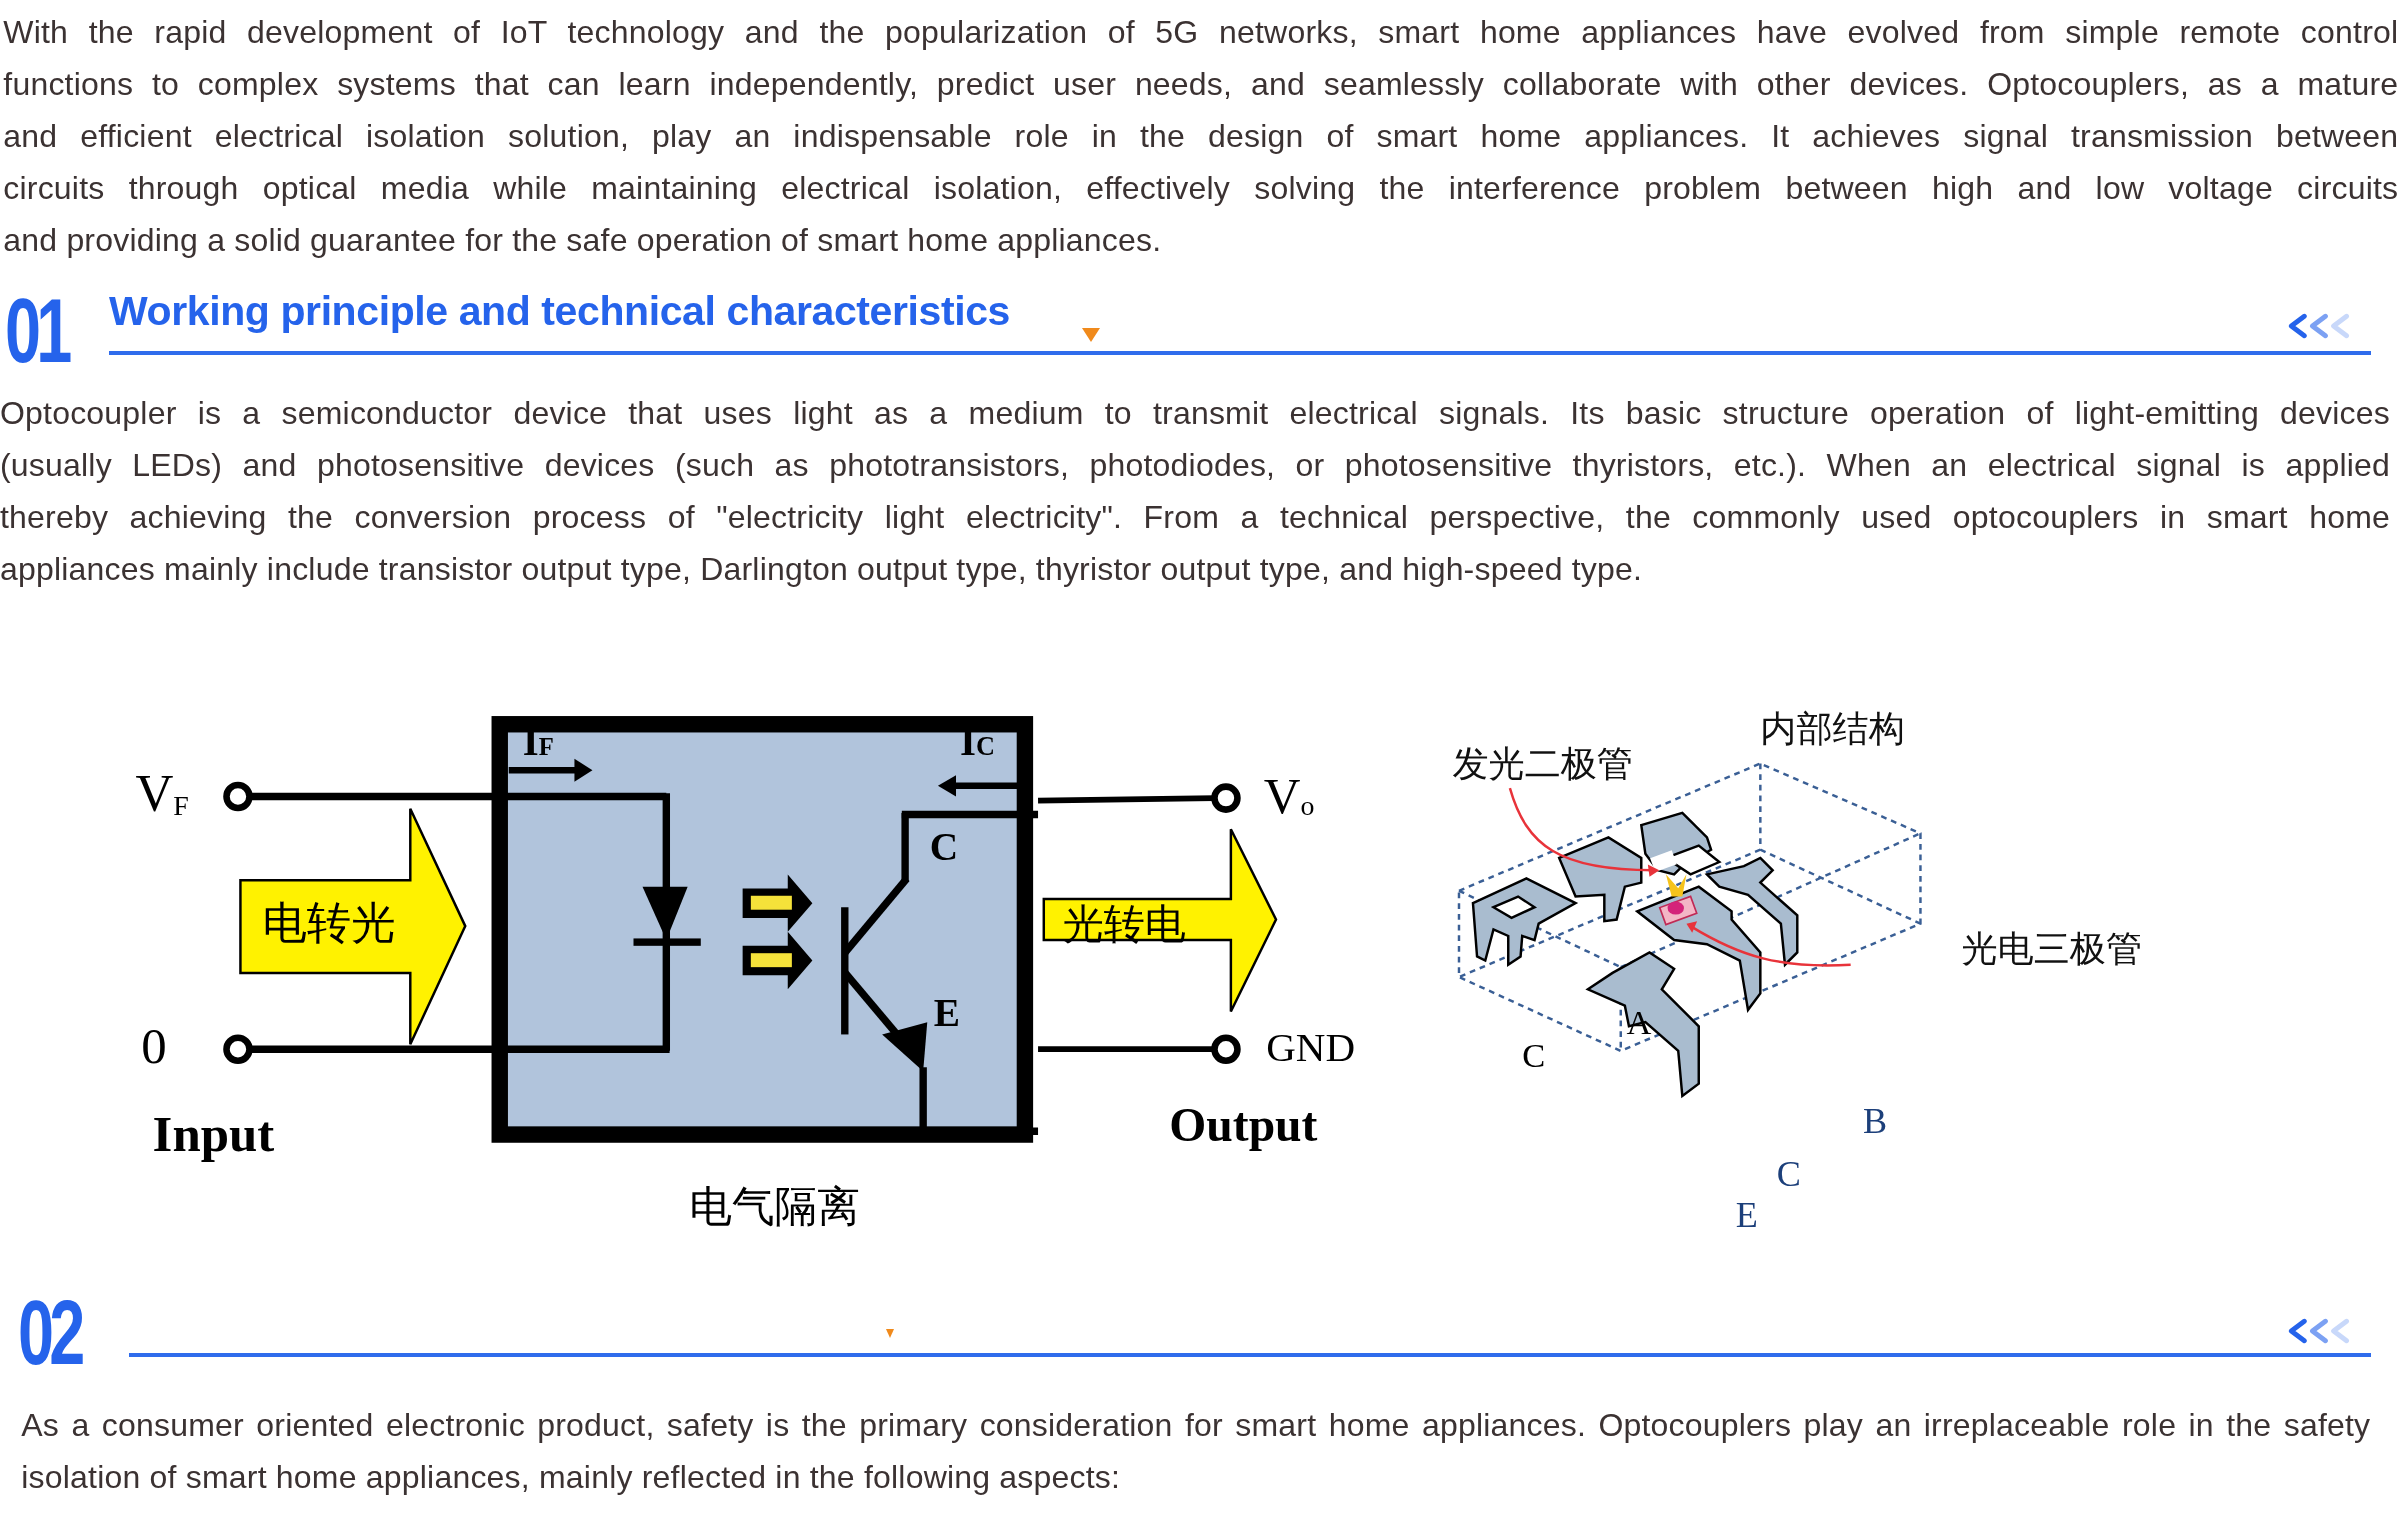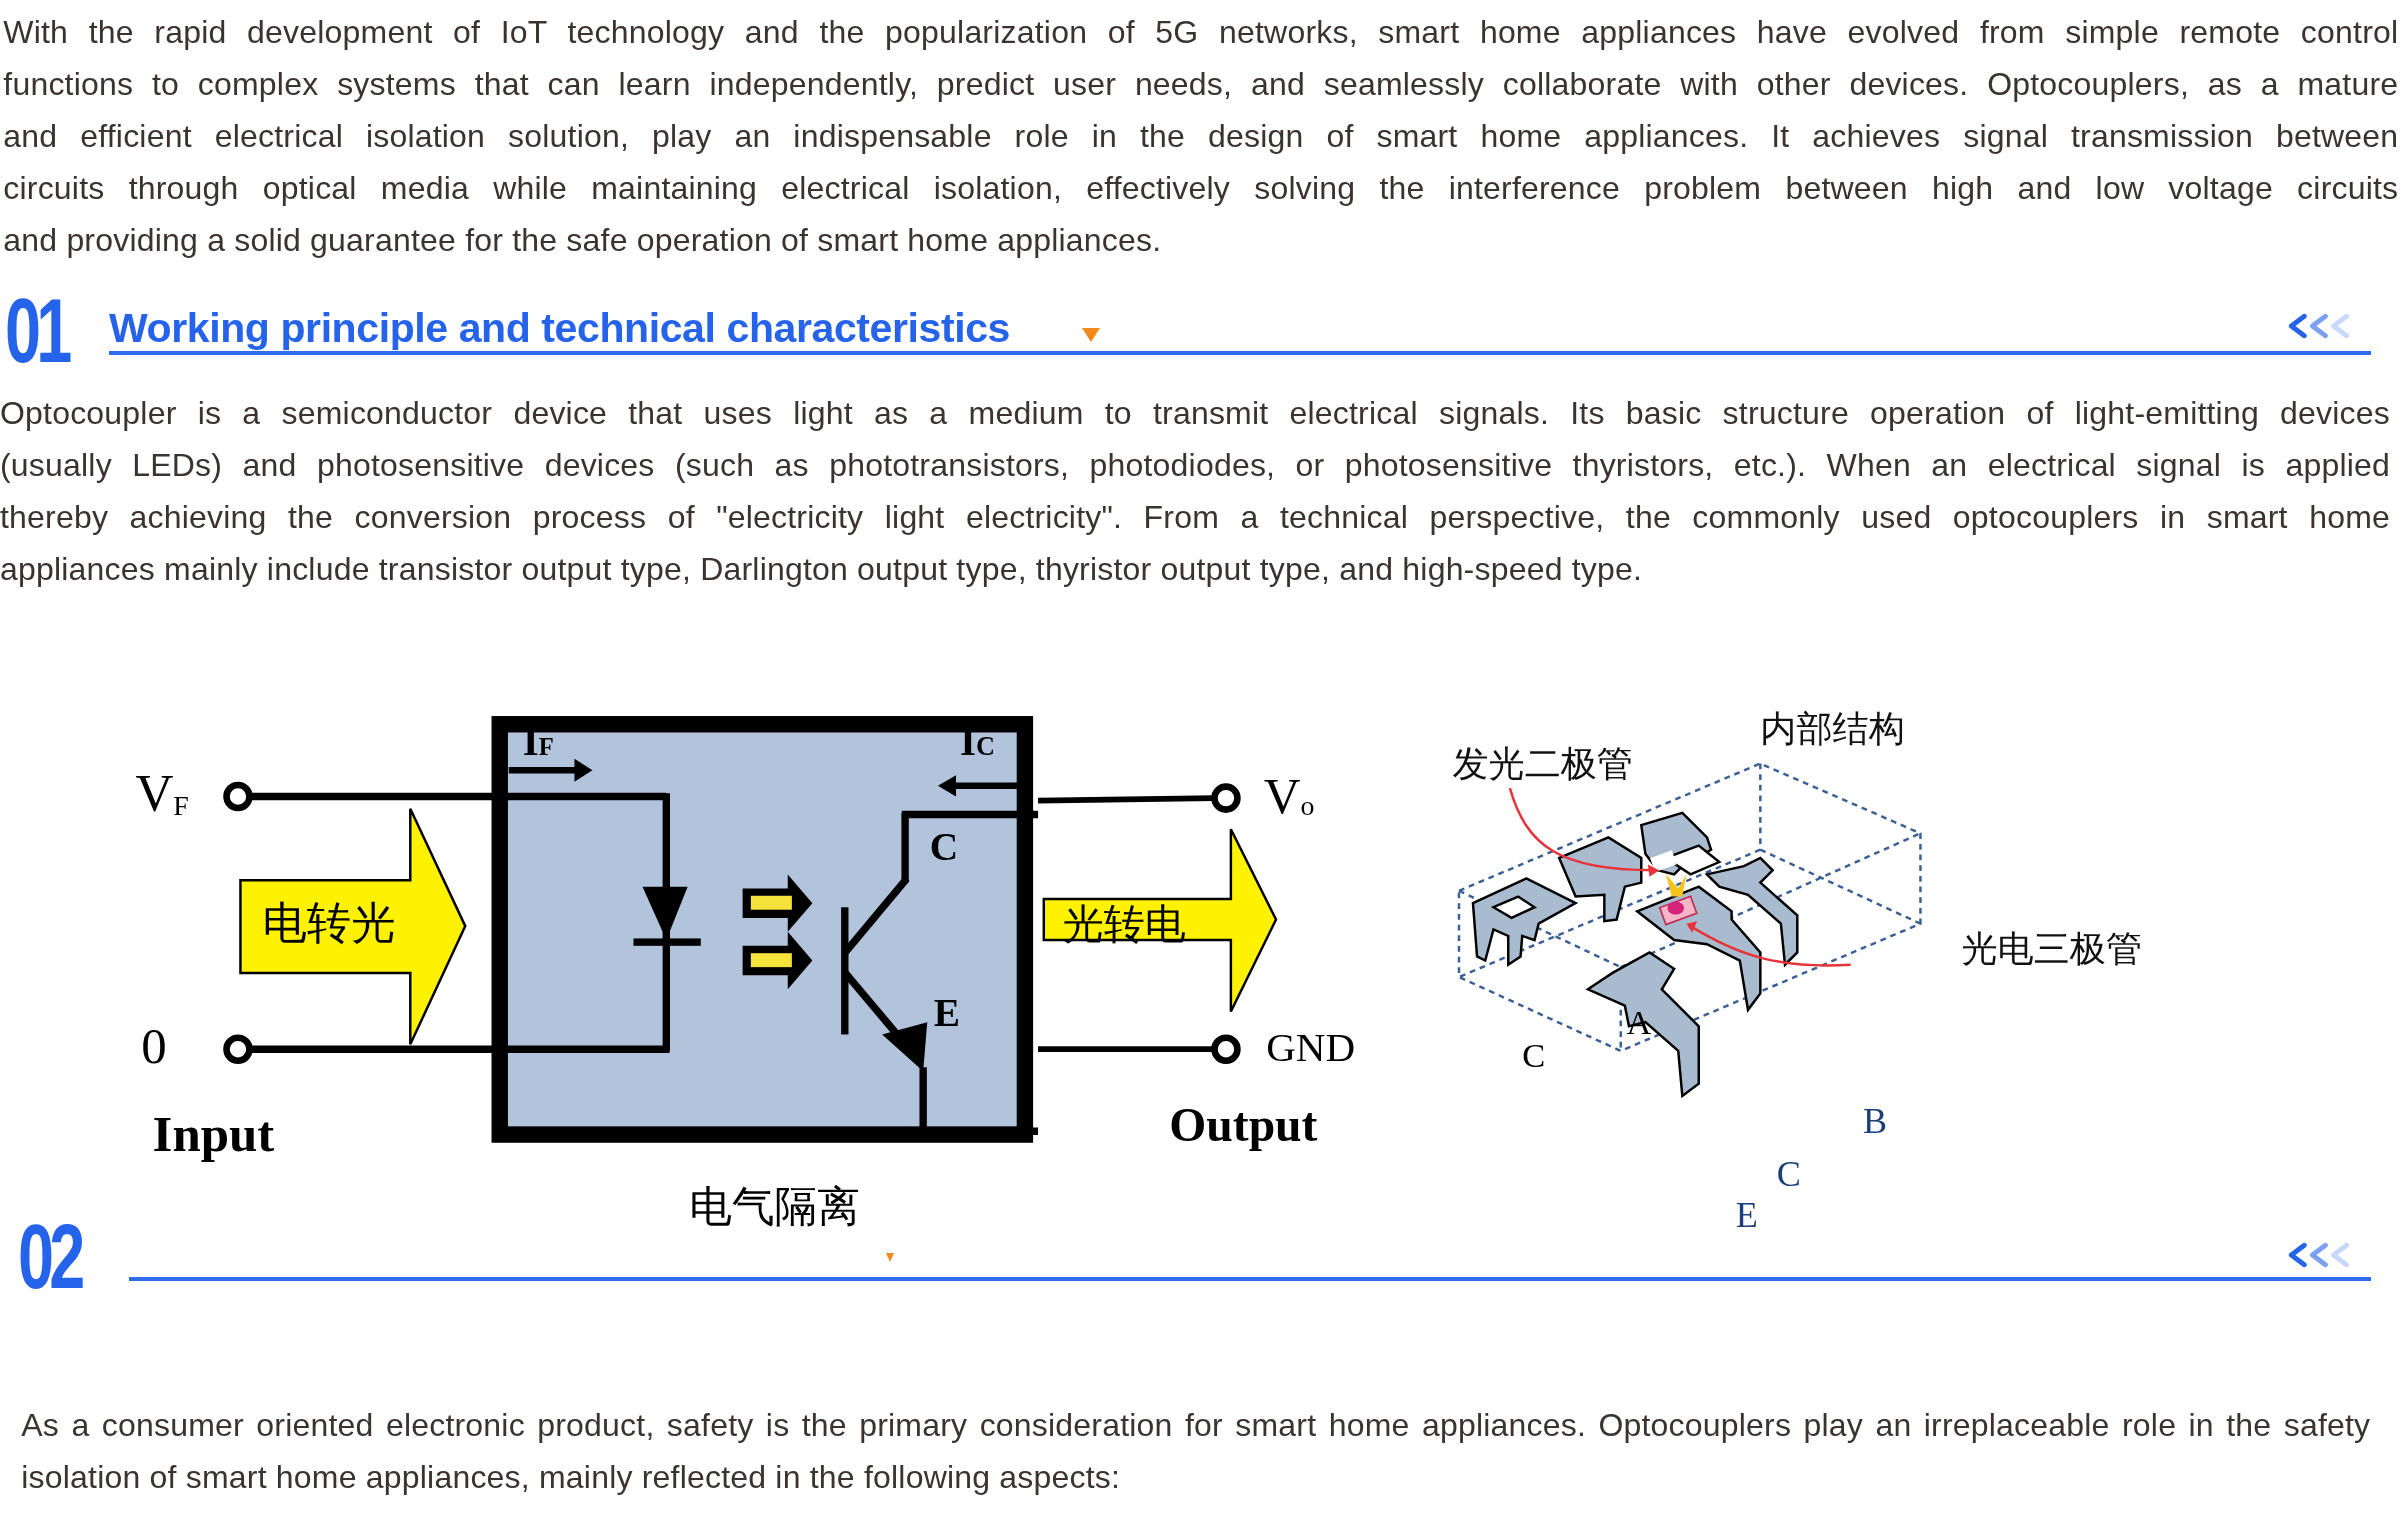--- a/index.html
+++ b/index.html
@@ -29,21 +29,21 @@
 <div class="para" style="top:0px;margin-top:6px;">
   <span class="ln">With the rapid development of IoT technology and the popularization of 5G networks, smart home appliances have evolved from simple remote control</span>
   <span class="ln">functions to complex systems that can learn independently, predict user needs, and seamlessly collaborate with other devices. Optocouplers, as a mature</span>
   <span class="ln">and efficient electrical isolation solution, play an indispensable role in the design of smart home appliances. It achieves signal transmission between</span>
   <span class="ln">circuits through optical media while maintaining electrical isolation, effectively solving the interference problem between high and low voltage circuits</span>
   <span class="ln last">and providing a solid guarantee for the safe operation of smart home appliances.</span>
 </div>
 
 <div class="sec" style="top:279px;height:90px;">
   <div class="sec-num" style="left:4.9px;top:6.6px;">01</div>
-  <div class="sec-title" style="left:109px;top:29px;">Working principle and technical characteristics</div>
+  <div class="sec-title" style="left:109px;top:12px;">Working principle and technical characteristics</div>
   <div class="sec-caret" style="left:1082px;top:49px;"></div>
   <svg class="chev" style="left:2286px;top:314px;position:absolute;" width="74" height="26" viewBox="0 0 90 32">
     <defs>
       <linearGradient id="cg1" x1="0" x2="1" y1="0" y2="0">
         <stop offset="0" stop-color="#2563eb" stop-opacity="1"></stop>
         <stop offset="1" stop-color="#2563eb" stop-opacity="0.1"></stop>
       </linearGradient>
     </defs>
     <polyline points="22,4 6,16 22,28" fill="none" stroke="#2563eb" stroke-width="6" stroke-linecap="round" stroke-linejoin="round"></polyline>
     <polyline points="48,4 32,16 48,28" fill="none" stroke="#2563eb" stroke-opacity="0.6" stroke-width="6" stroke-linecap="round" stroke-linejoin="round"></polyline>
@@ -166,21 +166,21 @@
   <text x="395" y="42" font-size="44" fill="#111" class="cjk">内部结构</text>
   <text x="20" y="85" font-size="44" fill="#111" class="cjk">发光二极管</text>
   <text x="640" y="310" font-size="44" fill="#111" class="cjk">光电三极管</text>
   <text x="232" y="400" font-size="42" fill="#000" font-family="Liberation Sans, sans-serif">A</text>
   <text x="105" y="440" font-size="42" fill="#000" font-family="Liberation Sans, sans-serif">C</text>
   <text x="365" y="635" font-size="44" fill="#1c3f7a" font-family="Liberation Sans, sans-serif">E</text>
   <text x="415" y="585" font-size="44" fill="#1c3f7a" font-family="Liberation Sans, sans-serif">C</text>
   <text x="520" y="520" font-size="44" fill="#1c3f7a" font-family="Liberation Sans, sans-serif">B</text>
 </svg>
 
-<div class="sec" style="top:1208px;height:82px;text-decoration:underline;">
+<div class="sec" style="top:1284px;height:82px;text-decoration:underline;">
   <div class="sec-num" style="left:18px;top:4.1px;">02</div>
   <div class="sec-caret" style="left:886px;top:45px;border-left-width:4.9px;border-right-width:4.9px;border-top-width:9.8px;"></div>
   <svg class="chev" style="position:absolute;left:2286px;top:30px;" width="74" height="26" viewBox="0 0 90 32">
     <polyline points="22,4 6,16 22,28" fill="none" stroke="#2563eb" stroke-width="6" stroke-linecap="round" stroke-linejoin="round"></polyline>
     <polyline points="48,4 32,16 48,28" fill="none" stroke="#2563eb" stroke-opacity="0.6" stroke-width="6" stroke-linecap="round" stroke-linejoin="round"></polyline>
     <polyline points="74,4 58,16 74,28" fill="none" stroke="#2563eb" stroke-opacity="0.25" stroke-width="6" stroke-linecap="round" stroke-linejoin="round"></polyline>
   </svg>
   <div class="sec-rule" style="left:129px;top:69px;width:2242px;"></div>
 </div>
 

